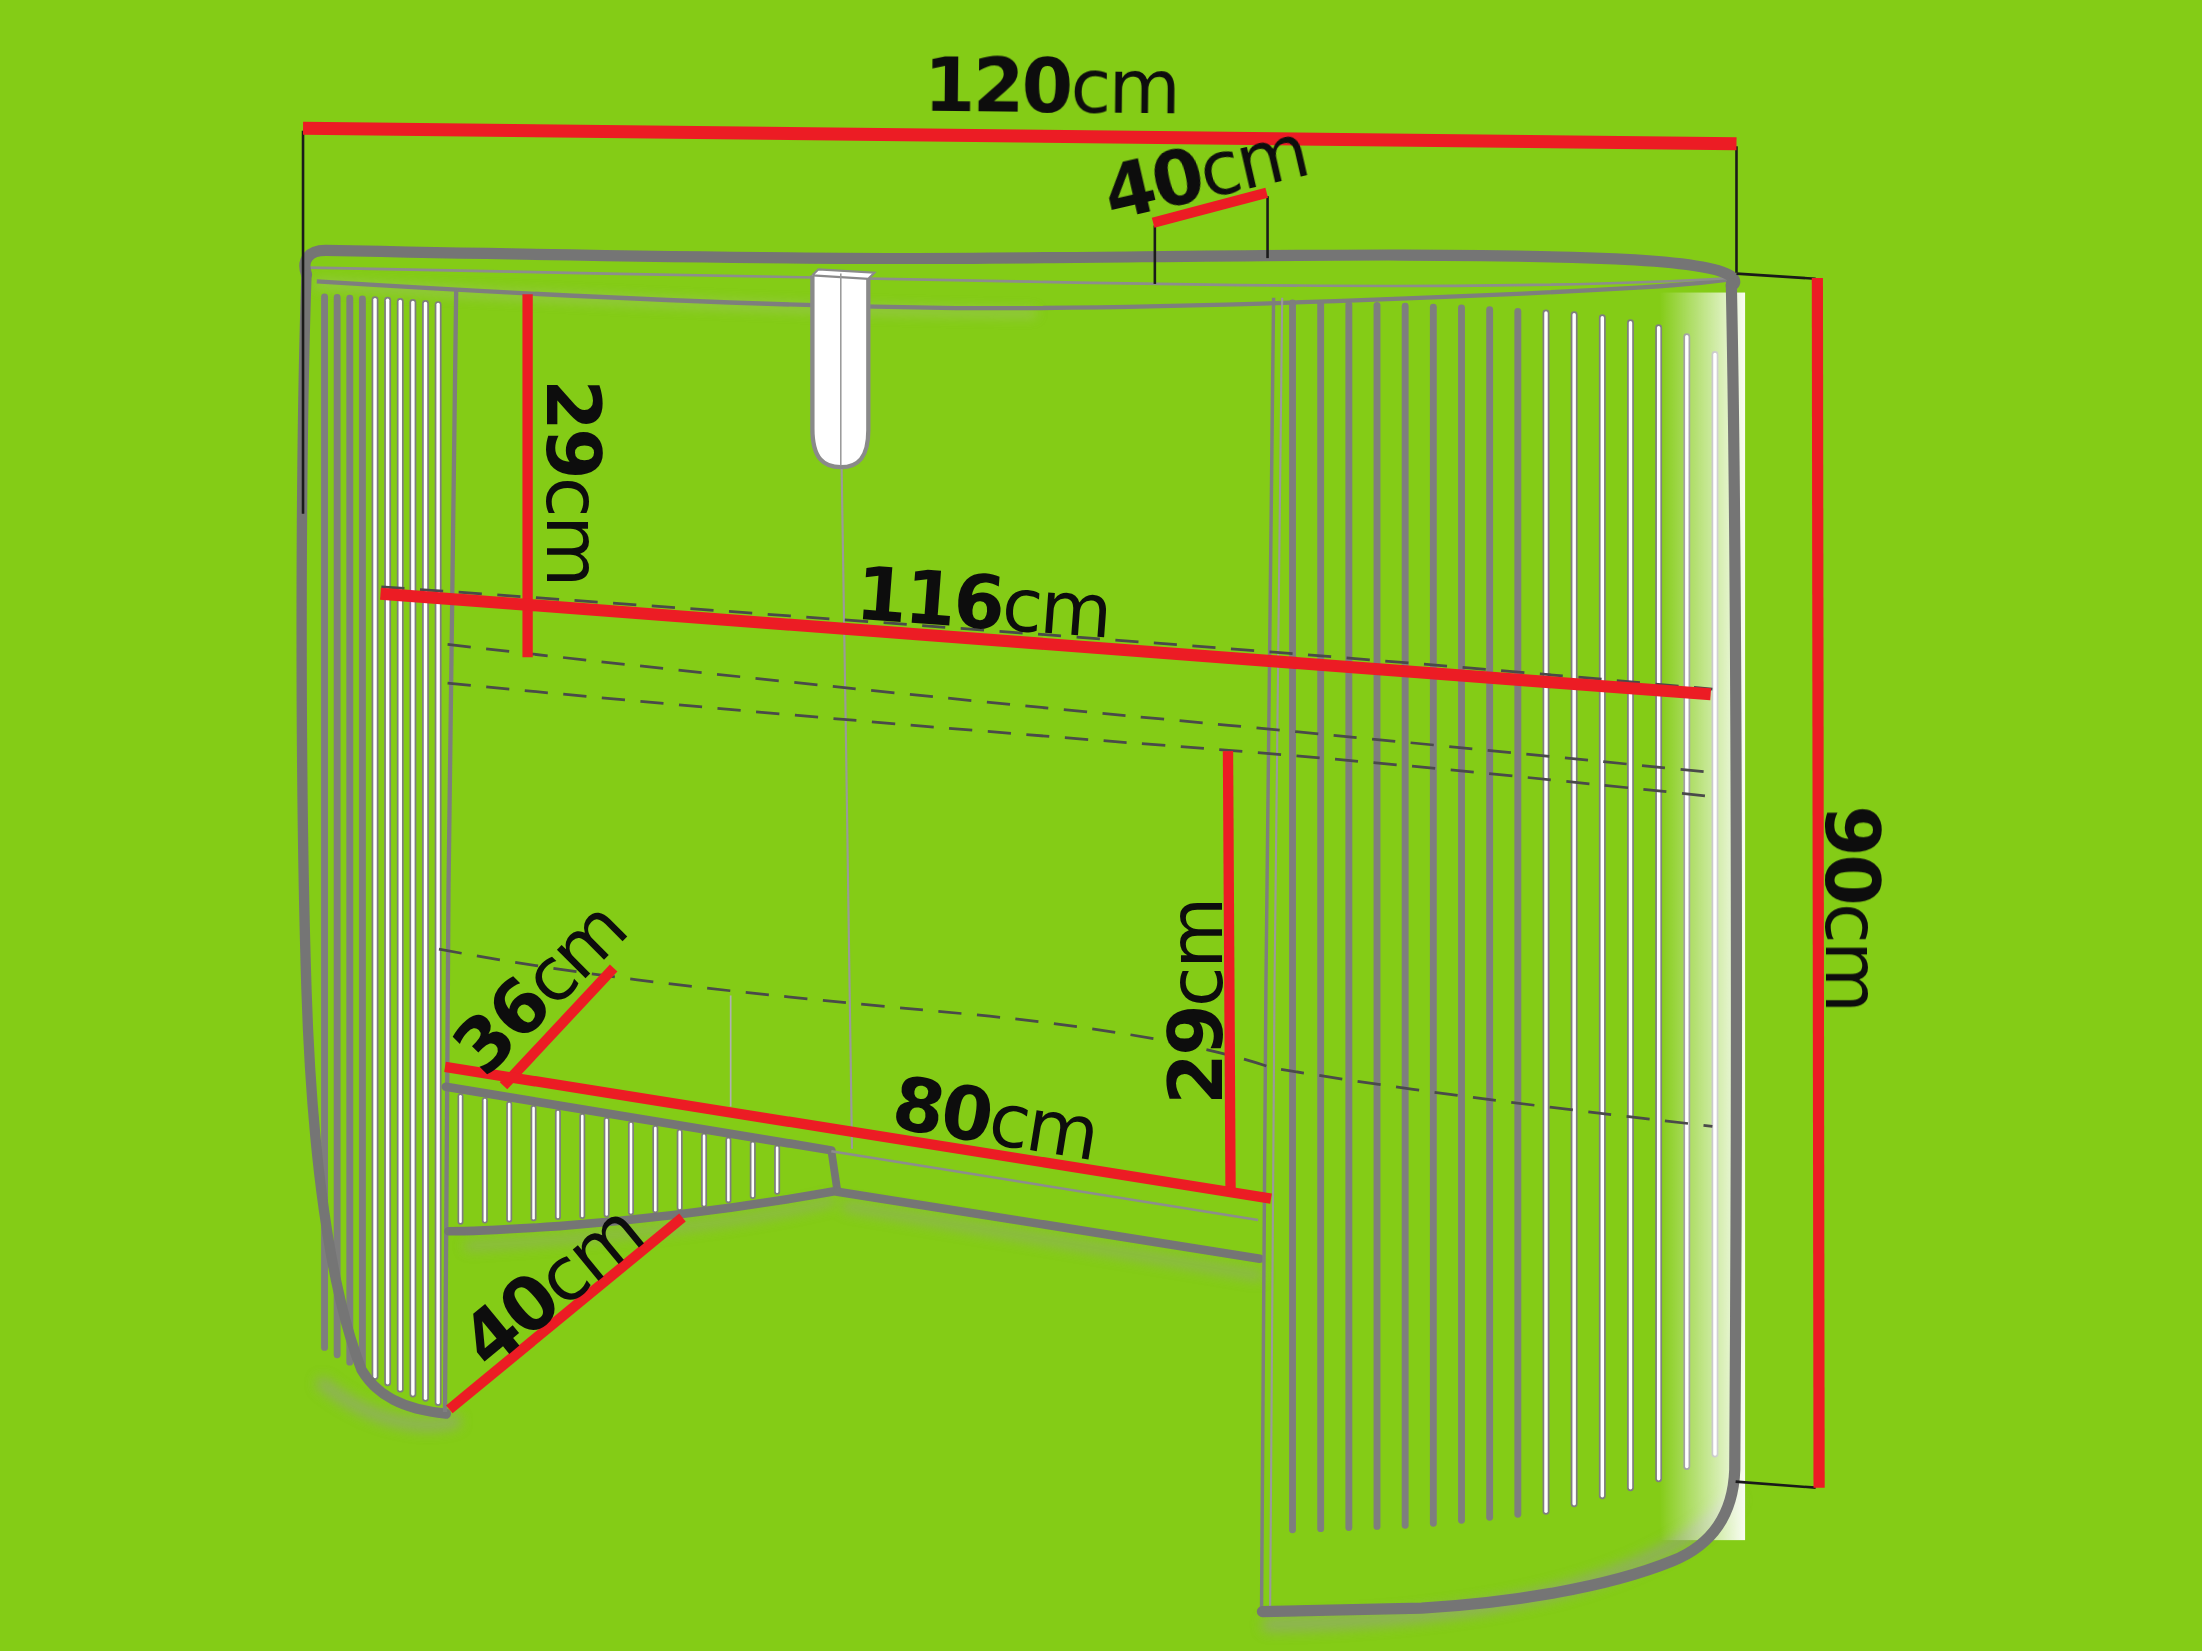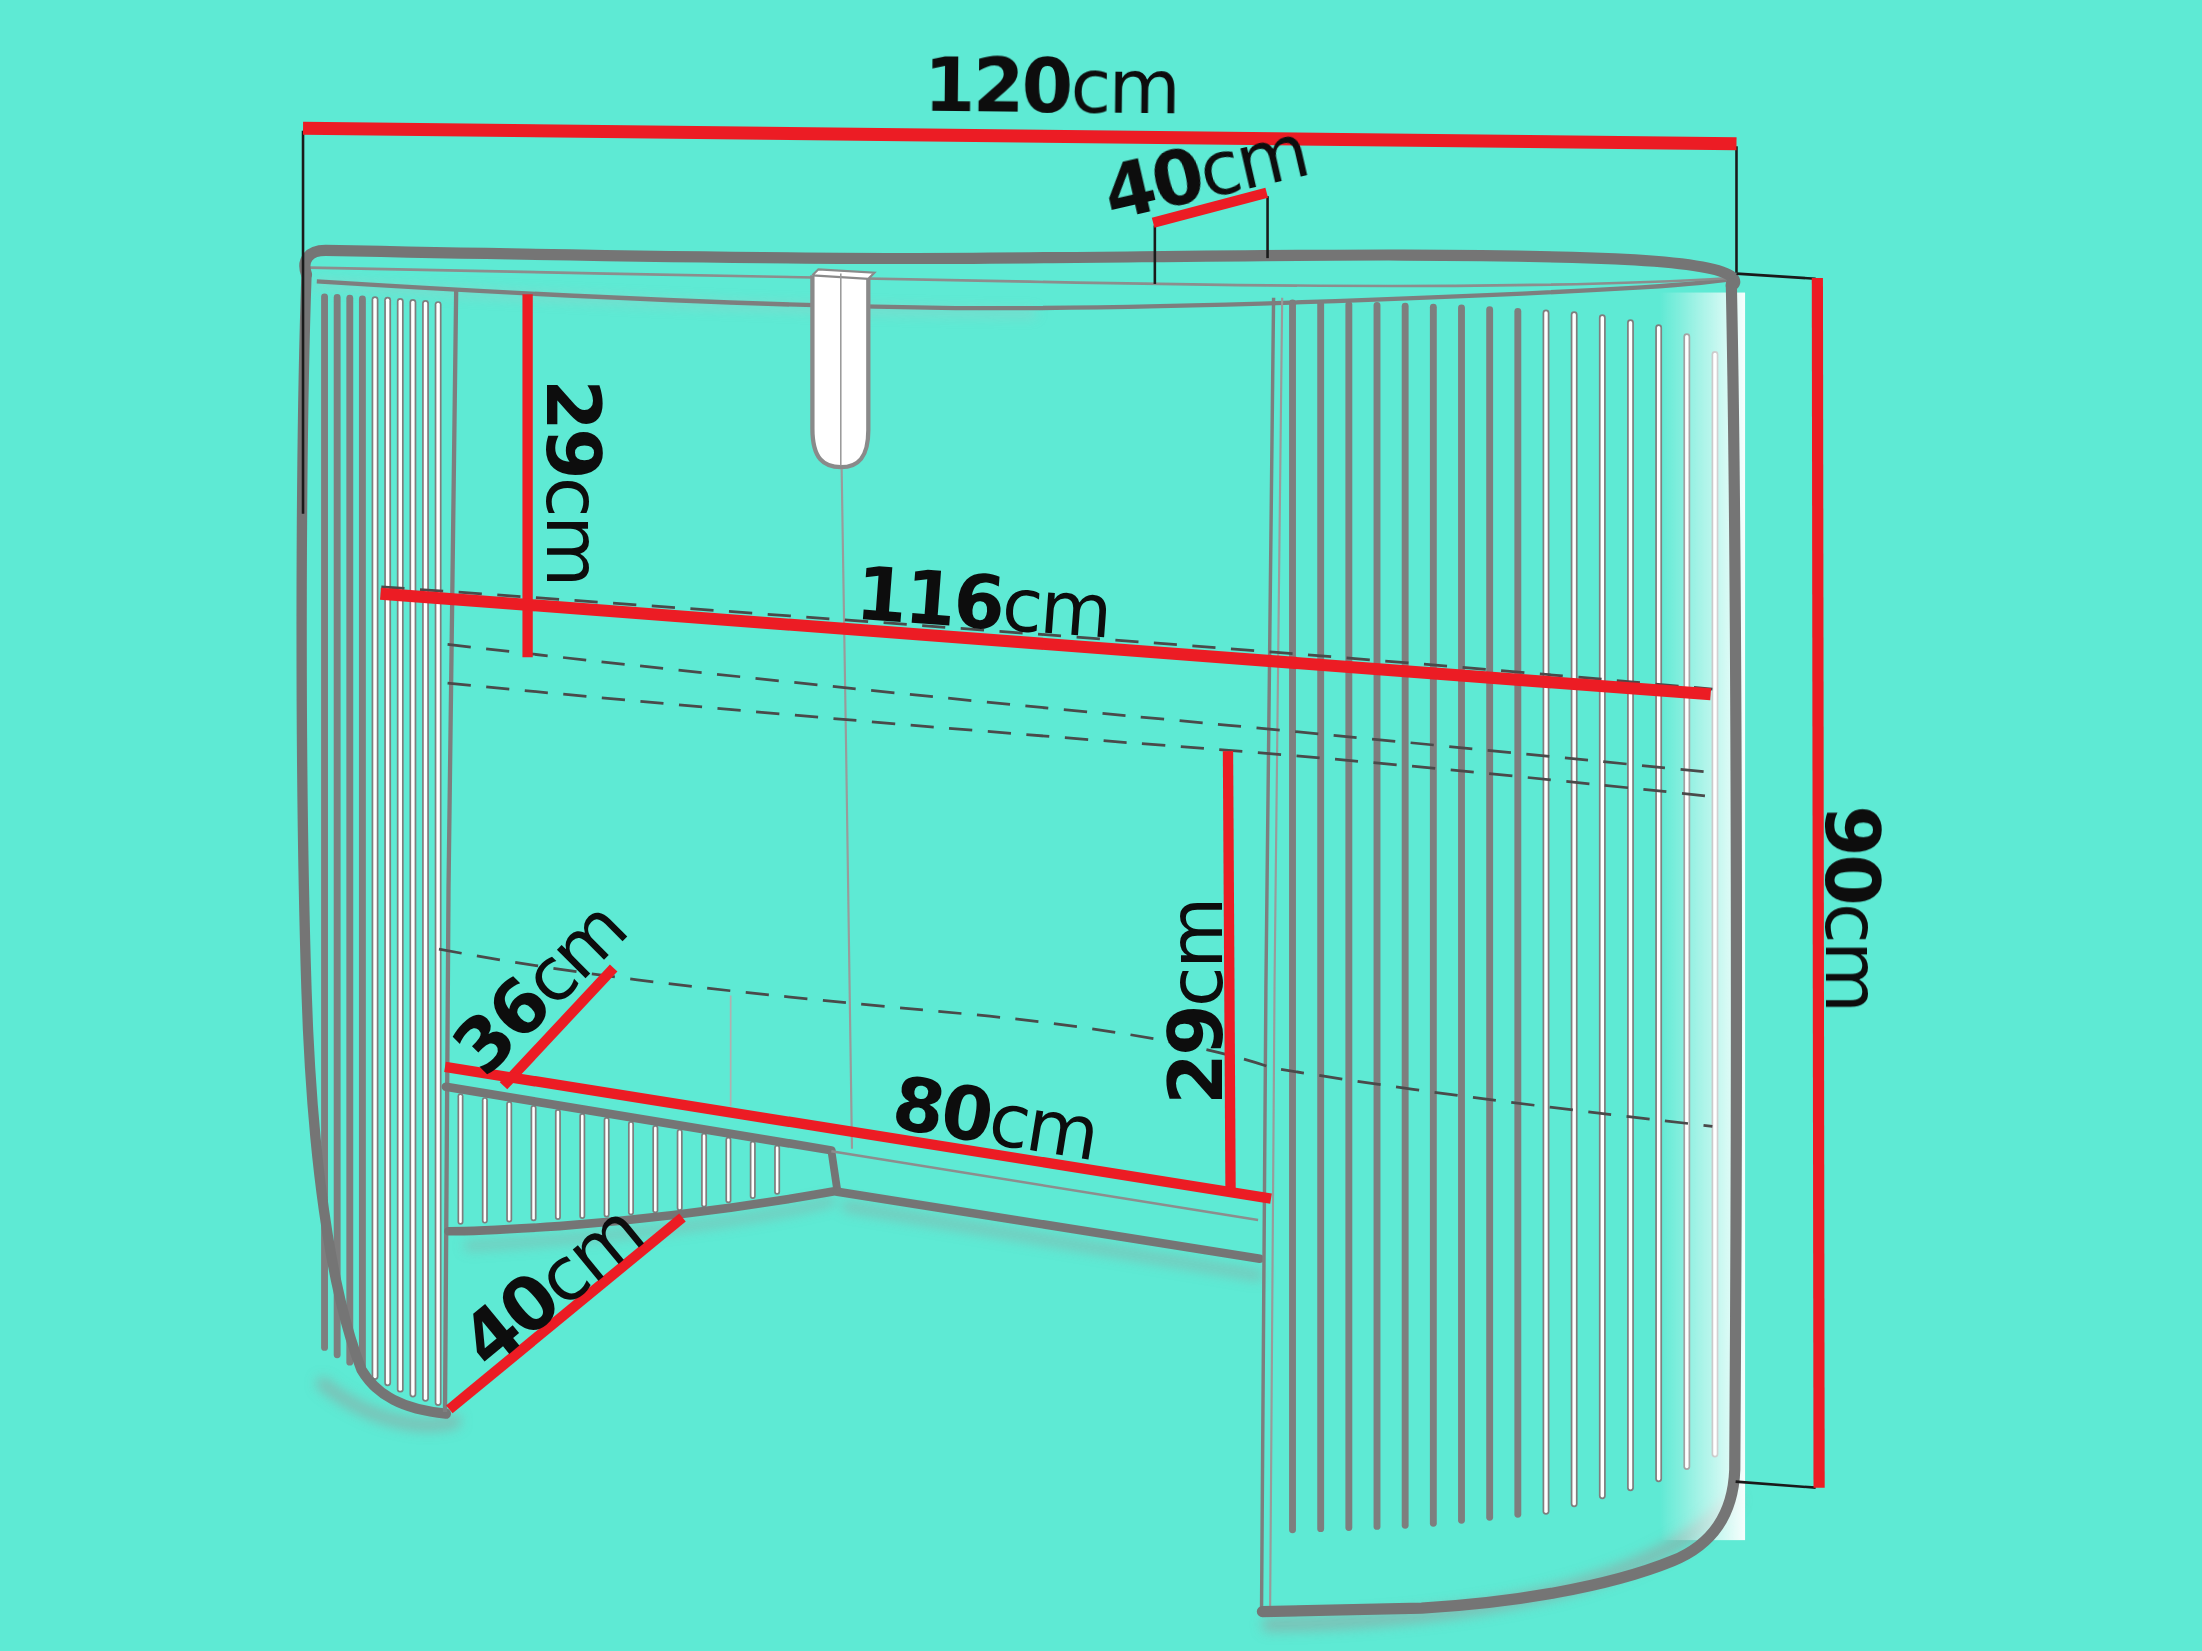--- a/index.html
+++ b/index.html
@@ -1,16 +1,16 @@
 <!DOCTYPE html>
 <html style="font-size:13.8px"><head>
 <meta charset="utf-8">
 <style>
   html,body{margin:0;padding:0;background:#fff;}
-  .stage{position:relative;width:2203px;height:1652px;background:#5eead4;overflow:hidden;
+  .stage{position:relative;width:2203px;height:1652px;background:#84cc16;overflow:hidden;
          font-family:"DejaVu Sans",sans-serif;}
   .stage svg{position:absolute;left:0;top:0;}
   .lbl{position:absolute;white-space:nowrap;color:#0d0d0d;font-size:74px;line-height:1;
        letter-spacing:-2.6px;transform:translate(-50%,-50%) rotate(var(--rot,0deg));}
   .lbl .val{font-weight:700;}
   .lbl .unit{font-weight:400;}
 </style>
 </head>
 <body>
 

